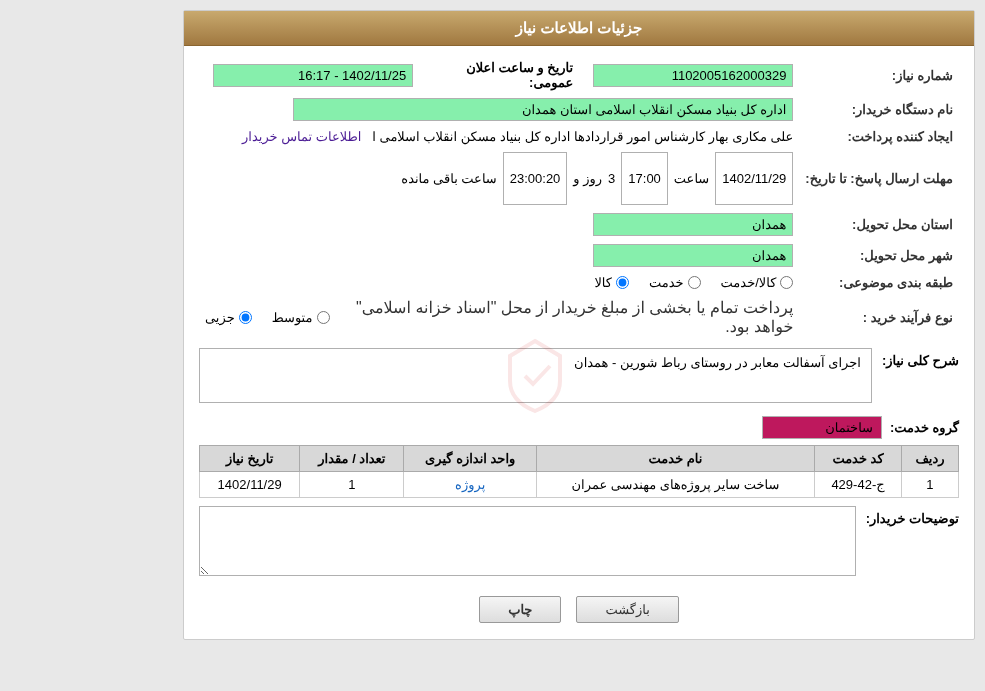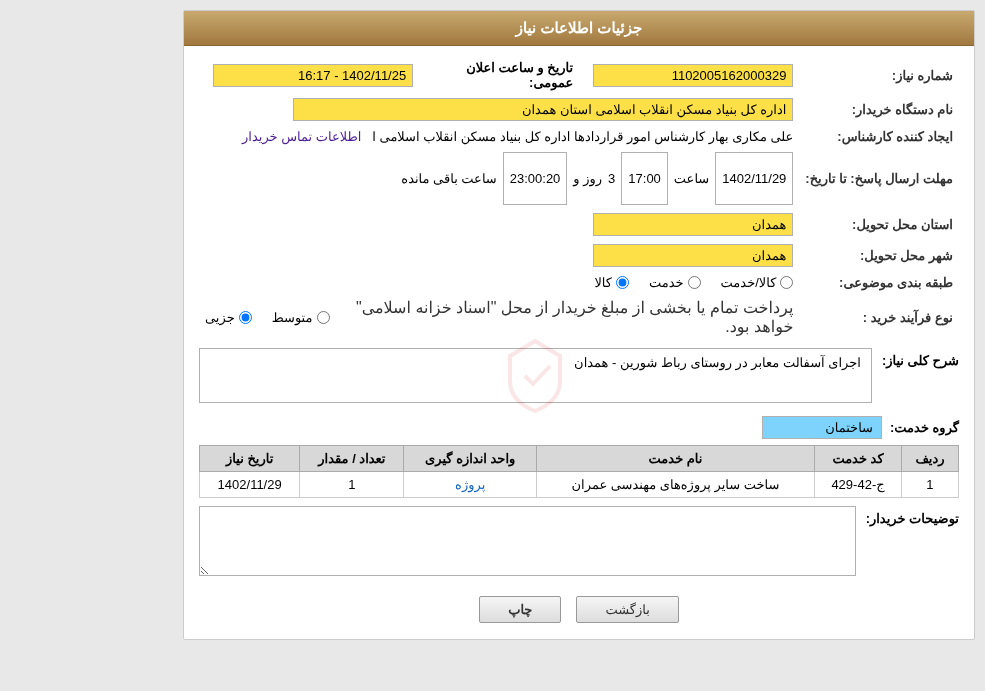--- a/index.html
+++ b/index.html
@@ -46,21 +46,21 @@
       font-weight: bold;
       white-space: nowrap;
       text-align: right;
       width: 130px;
     }
     .value-cell {
       text-align: right;
     }
     .input-box {
       border: 1px solid #b0b0b0;
-      background: #fde047;
+      background: #86efac;
       padding: 3px 6px;
       min-height: 22px;
       display: inline-block;
       min-width: 200px;
     }
     .link-blue {
       color: #4c1d95;
       text-decoration: none;
     }
     .date-row {
@@ -169,21 +169,21 @@
       align-items: center;
       gap: 8px;
       margin-bottom: 6px;
     }
     .group-label {
       font-weight: bold;
       white-space: nowrap;
     }
     .group-value {
       border: 1px solid #b0b0b0;
-      background: #7dd3fc;
+      background: #be185d;
       padding: 3px 8px;
       min-width: 120px;
       min-height: 22px;
     }
   </style>
 </head>
 <body>
 
 <div class="page-wrapper">
   <div class="main-card">
@@ -208,21 +208,21 @@
         </tr>
 
         <tr>
           <td class="label-cell">نام دستگاه خریدار:</td>
           <td class="value-cell" colspan="3">
             <span class="input-box" style="min-width:500px;">اداره کل بنیاد مسکن انقلاب اسلامی استان همدان</span>
           </td>
         </tr>
 
         <tr>
-          <td class="label-cell">ایجاد کننده کارشناس:</td>
+          <td class="label-cell">ایجاد کننده پرداخت:</td>
           <td class="value-cell" colspan="3">
             <span>علی مکاری بهار کارشناس امور قراردادها اداره کل بنیاد مسکن انقلاب اسلامی ا</span>
             &nbsp;
             <a class="link-blue" href="#">اطلاعات تماس خریدار</a>
           </td>
         </tr>
 
         <tr>
           <td class="label-cell">مهلت ارسال پاسخ: تا تاریخ:</td>
           <td class="value-cell" colspan="3">

